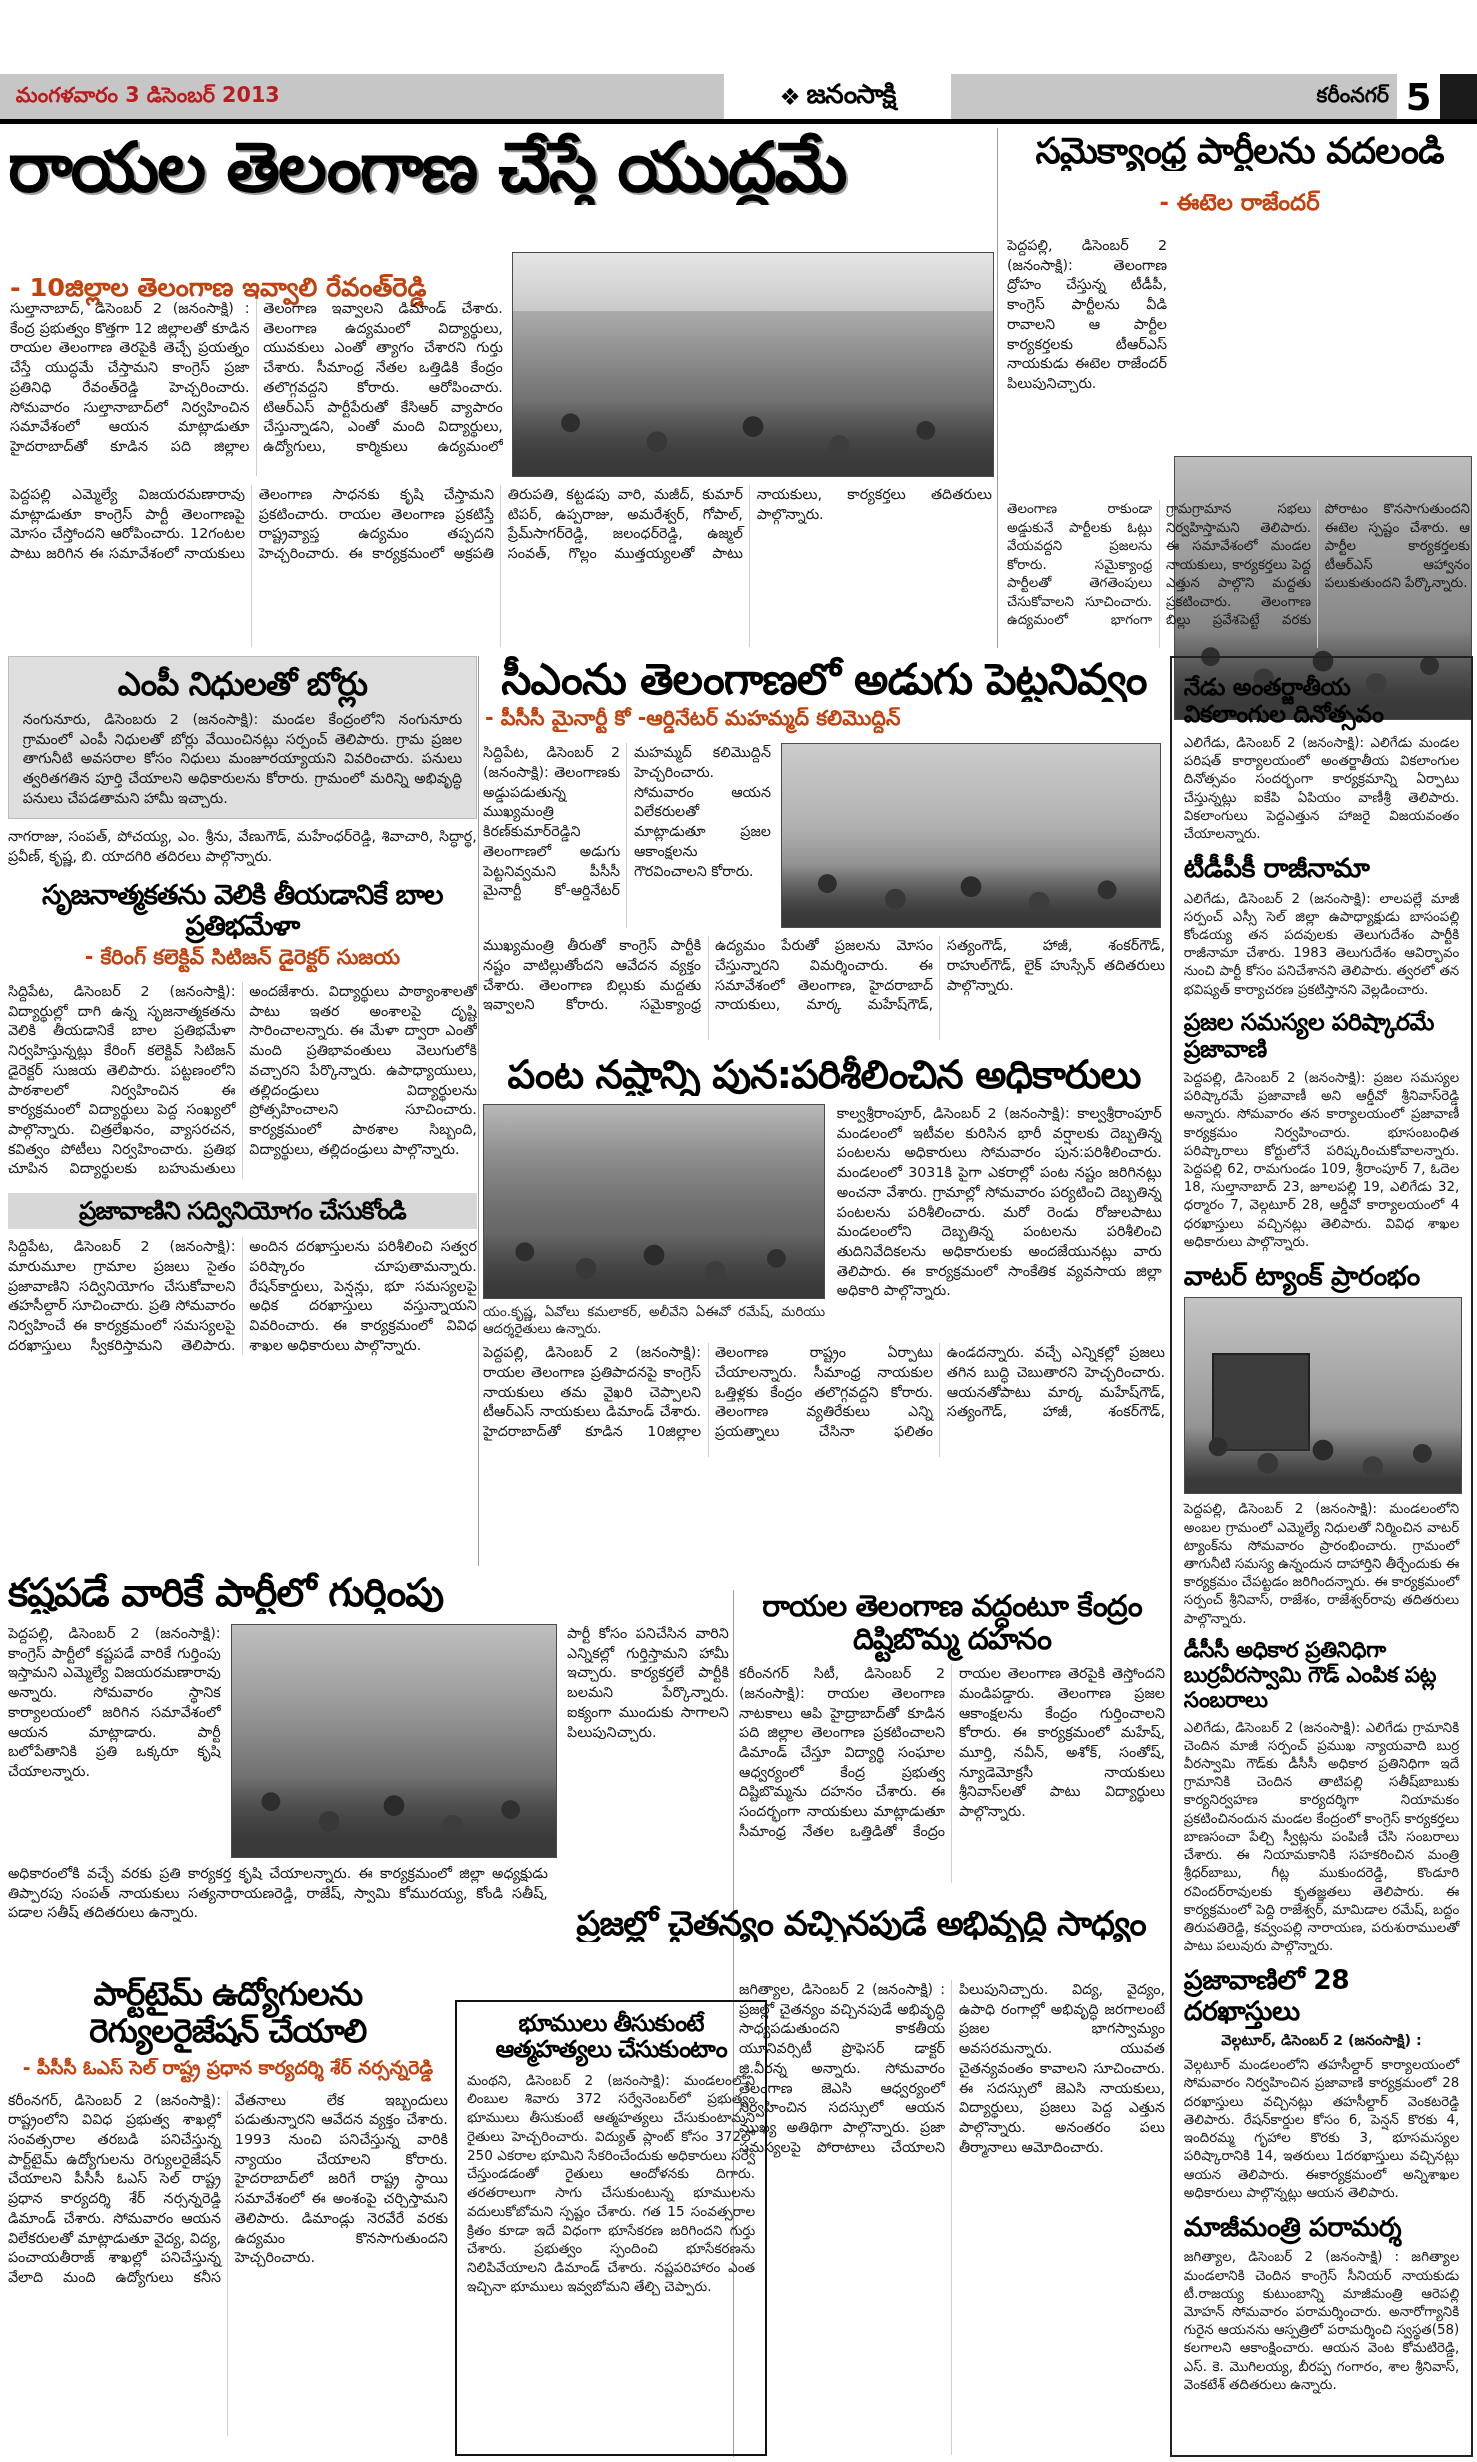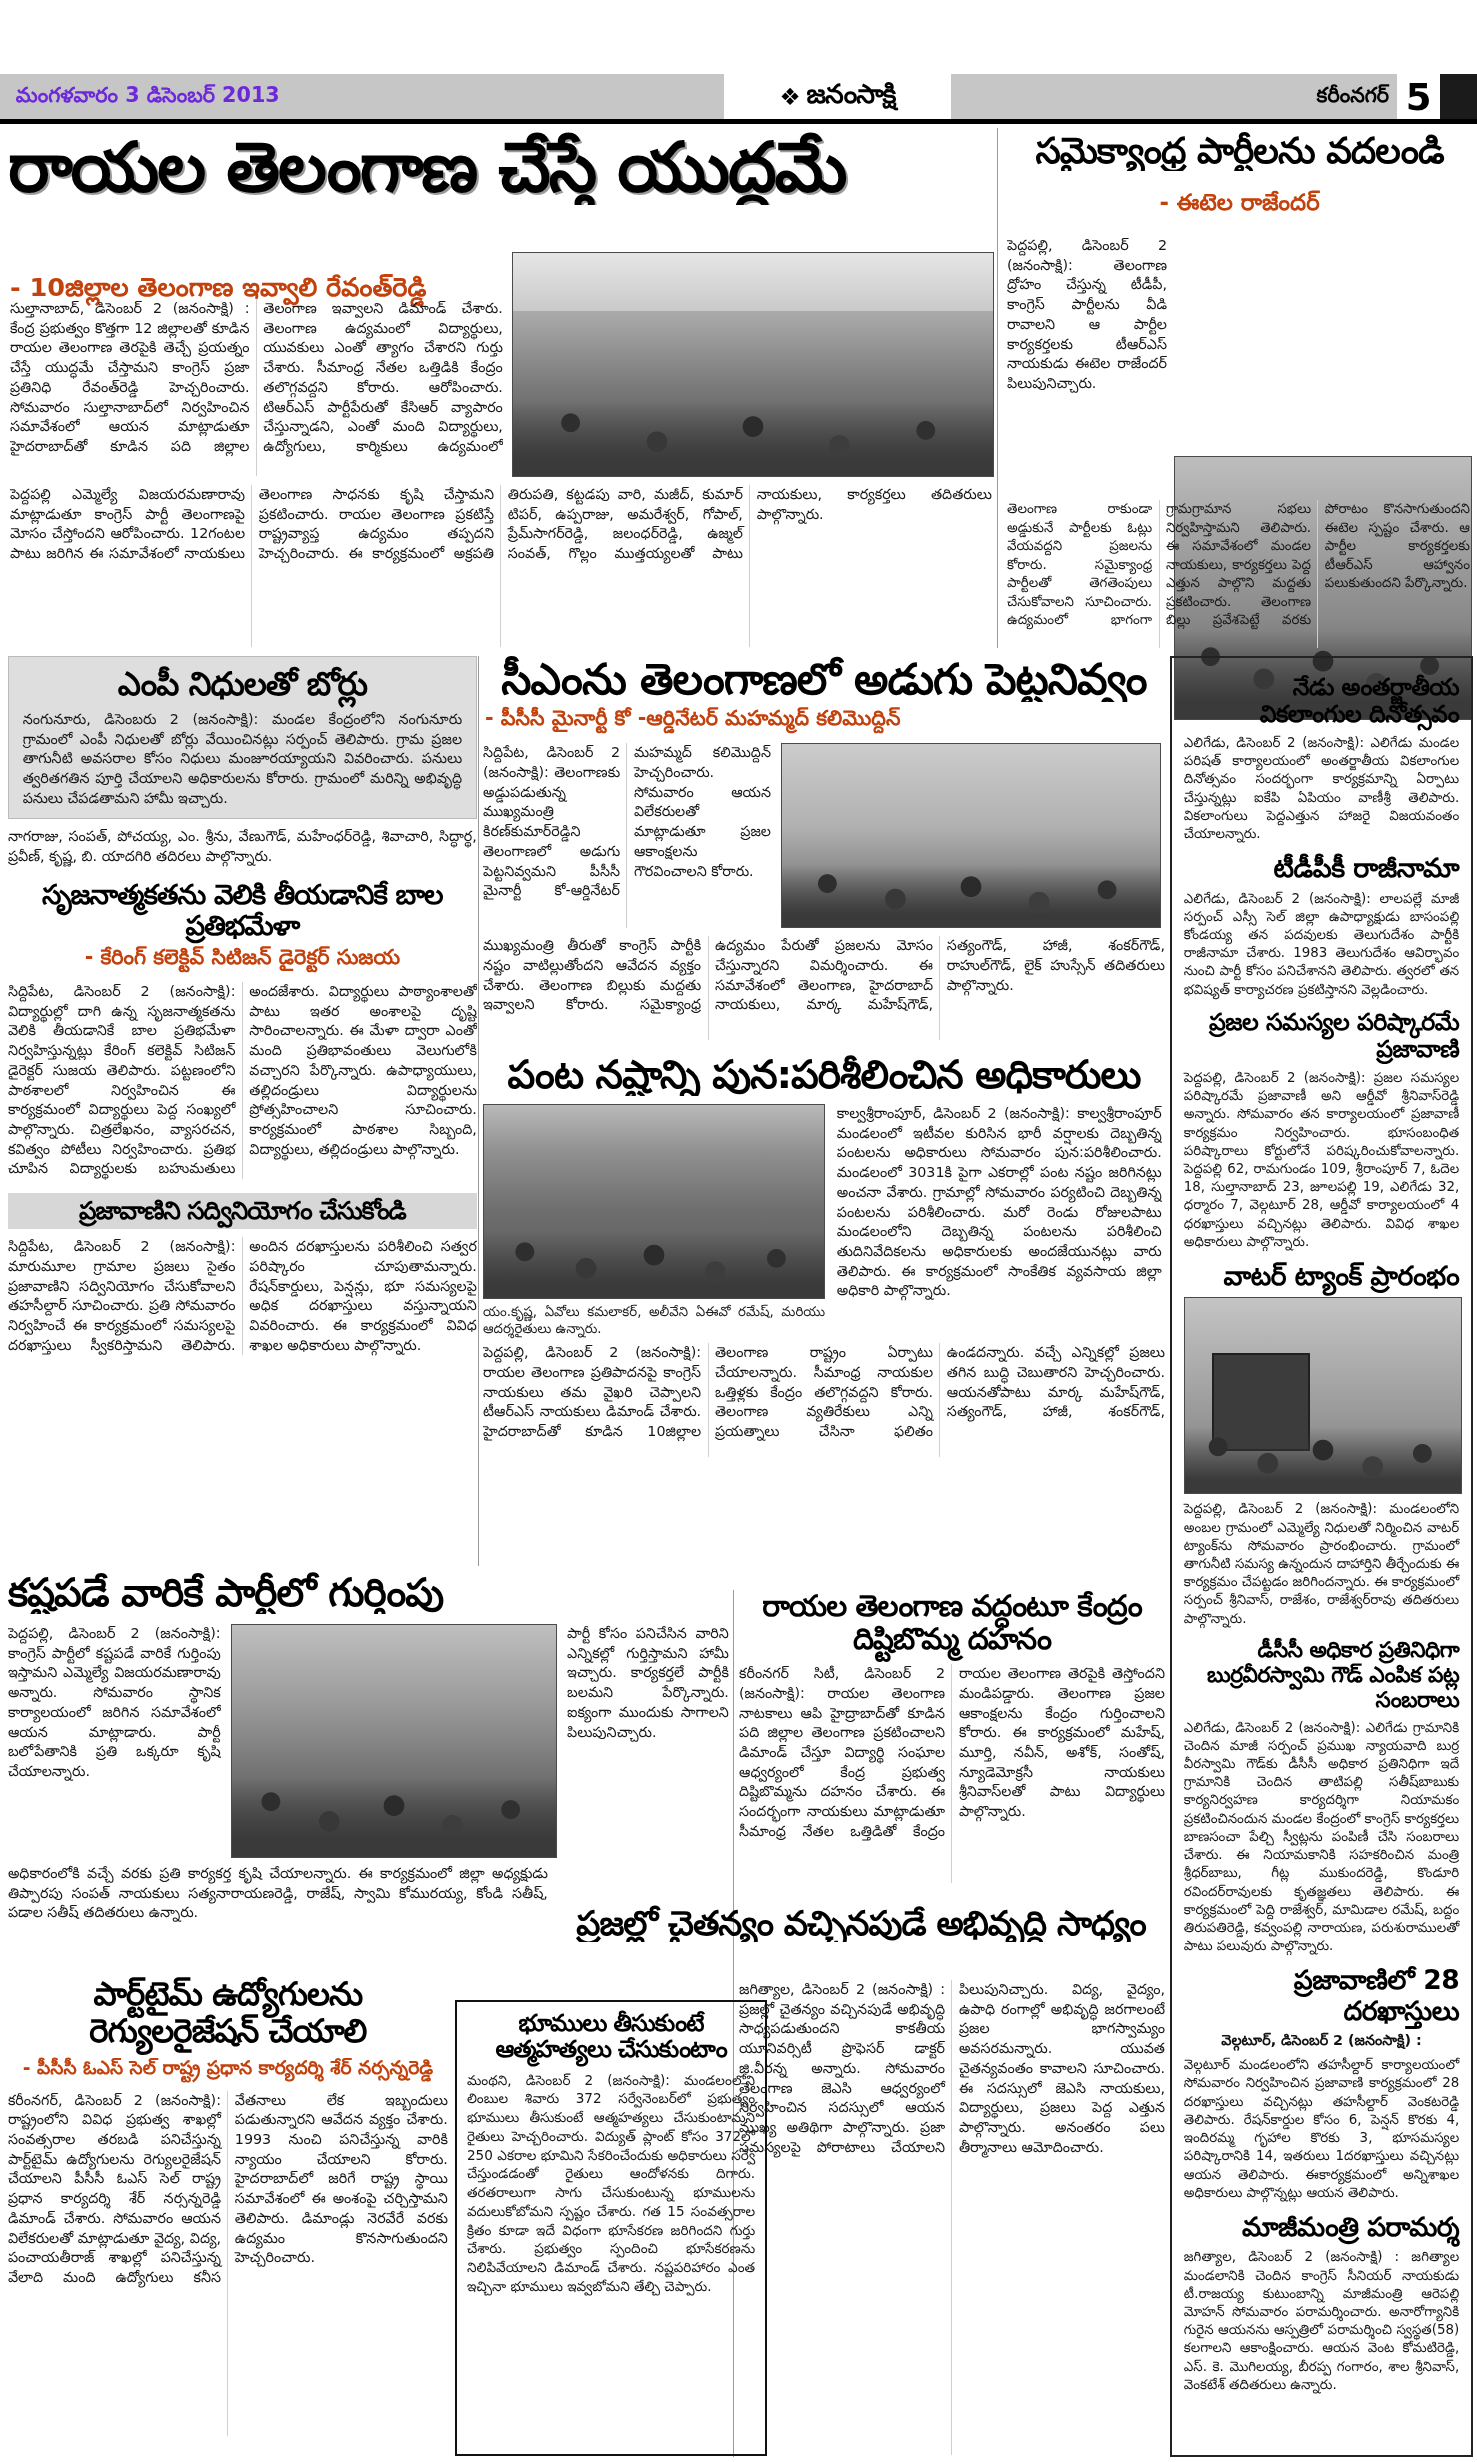--- a/index.html
+++ b/index.html
@@ -28,30 +28,30 @@
                     radial-gradient(circle at 30% 55%,#383838 9.9px,transparent 10.8px),
                     radial-gradient(circle at 50% 35%,#2b2b2b 9.9px,transparent 10.8px),
                     radial-gradient(circle at 68% 60%,#3d3d3d 9.9px,transparent 10.8px),
                     radial-gradient(circle at 86% 40%,#303030 8.9px,transparent 9.9px),
                     linear-gradient(180deg,transparent,#3a3a3a 80%);}
   .plaque{position:absolute;left:10%;top:28%;width:34%;height:48%;background:#3c3c3c;border:2px solid #202020;}
   .figcap{font-size:13.3px;line-height:1.3;text-align:justify;color:#222;margin-top:3.9px;}
   .graybox{background:#dedede;border:1px solid #bbb;padding:9.9px 13.8px;}
   .graybar{background:#d7d7d7;padding:4.9px 5.9px;text-align:center;}
   .vline{background:#9a9a9a;width:1px;}
-  .rc-h{font-weight:bold;text-align:right;color:#000;line-height:1.15;letter-spacing:-0.5px;margin:9.9px 0 5.9px 0;}
+  .rc-h{font-weight:bold;text-align:left;color:#000;line-height:1.15;letter-spacing:-0.5px;margin:9.9px 0 5.9px 0;}
   .dl{font-weight:bold;text-align:center;font-size:14.3px;margin:2px 0 3.9px 0;}
 </style>
 </head>
 <body>
 
 <div id="page">
 
   <div class="abs" style="left:0;top:75;width:1478px;height:45px;background:#c6c6c6;top:74px;"></div>
-  <div class="abs" style="left:15.8px;top:83px;font-size:20.7px;font-weight:bold;color:#6d28d9;">మంగళవారం 3 డిసెంబర్ 2013</div>
+  <div class="abs" style="left:15.8px;top:83px;font-size:20.7px;font-weight:bold;color:#b91c1c;">మంగళవారం 3 డిసెంబర్ 2013</div>
   <div class="abs" style="left:724px;top:74px;width:227px;height:45px;background:#ffffff;display:flex;align-items:center;justify-content:center;gap:5.9px;">
     <span style="font-size:23.6px;color:#000;">❖</span>
     <span style="font-size:26.6px;font-weight:bold;color:#000;letter-spacing:-1px;">జనంసాక్షి</span>
   </div>
   <div class="abs" style="left:1281px;top:83px;width:108px;text-align:right;font-size:20.7px;font-weight:bold;color:#000;">కరీంనగర్</div>
   <div class="abs" style="left:1397px;top:74px;width:43px;height:47px;background:#ffffff;display:flex;align-items:center;justify-content:center;">
     <span style="font-size:37px;font-weight:bold;color:#000;">5</span>
   </div>
   <div class="abs" style="left:1440px;top:74px;width:37px;height:47px;background:#1b1b1b;"></div>
   <div class="abs" style="left:0;top:119px;width:1478px;height:4.9px;background:#000;"></div>

